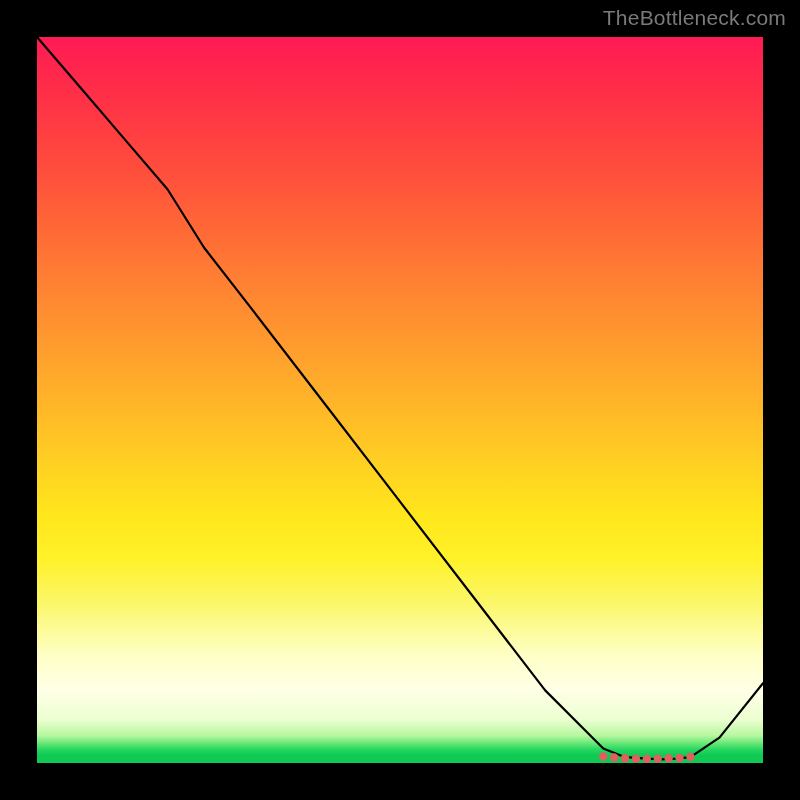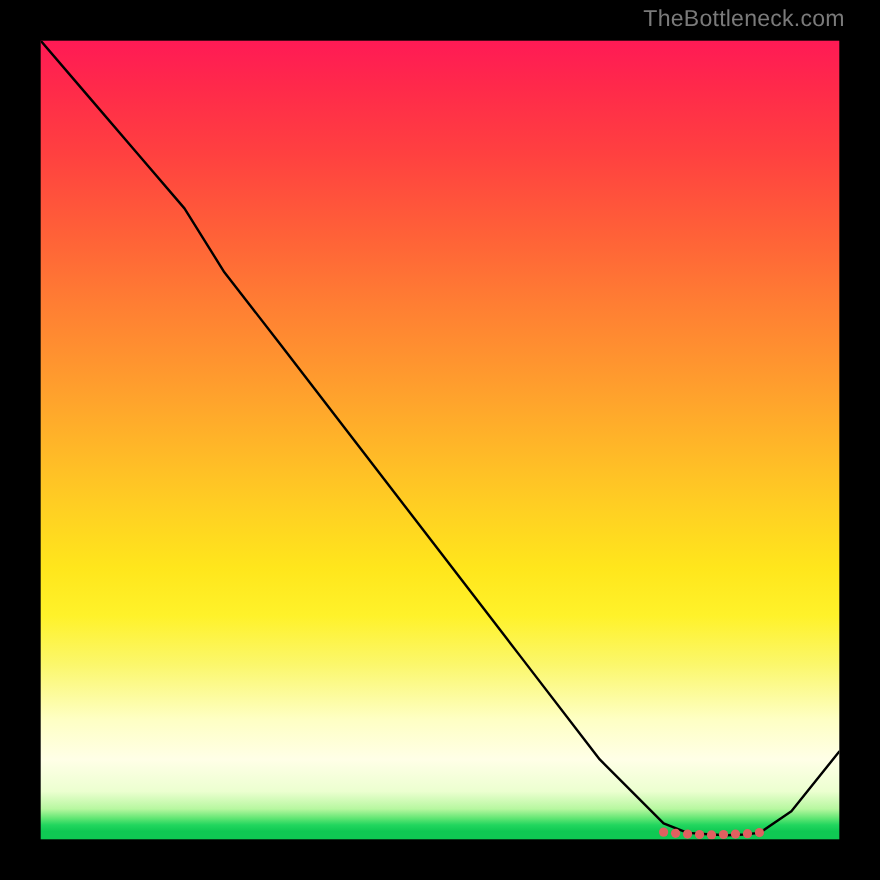--- a/index.html
+++ b/index.html
@@ -52,21 +52,21 @@
     position: absolute;
     left: 37px;
     top: 37px;
     width: 726px;
     height: 726px;
     pointer-events: none;
   }
   .attribution {
     position: absolute;
     top: 6px;
-    right: 32px;
+    right: 14px;
     color: #7a7a7a;
     font-size: 21px;
     letter-spacing: 0.2px;
     font-weight: 400;
   }
 </style>
 </head>
 <body>
 
 <div class="stage">

